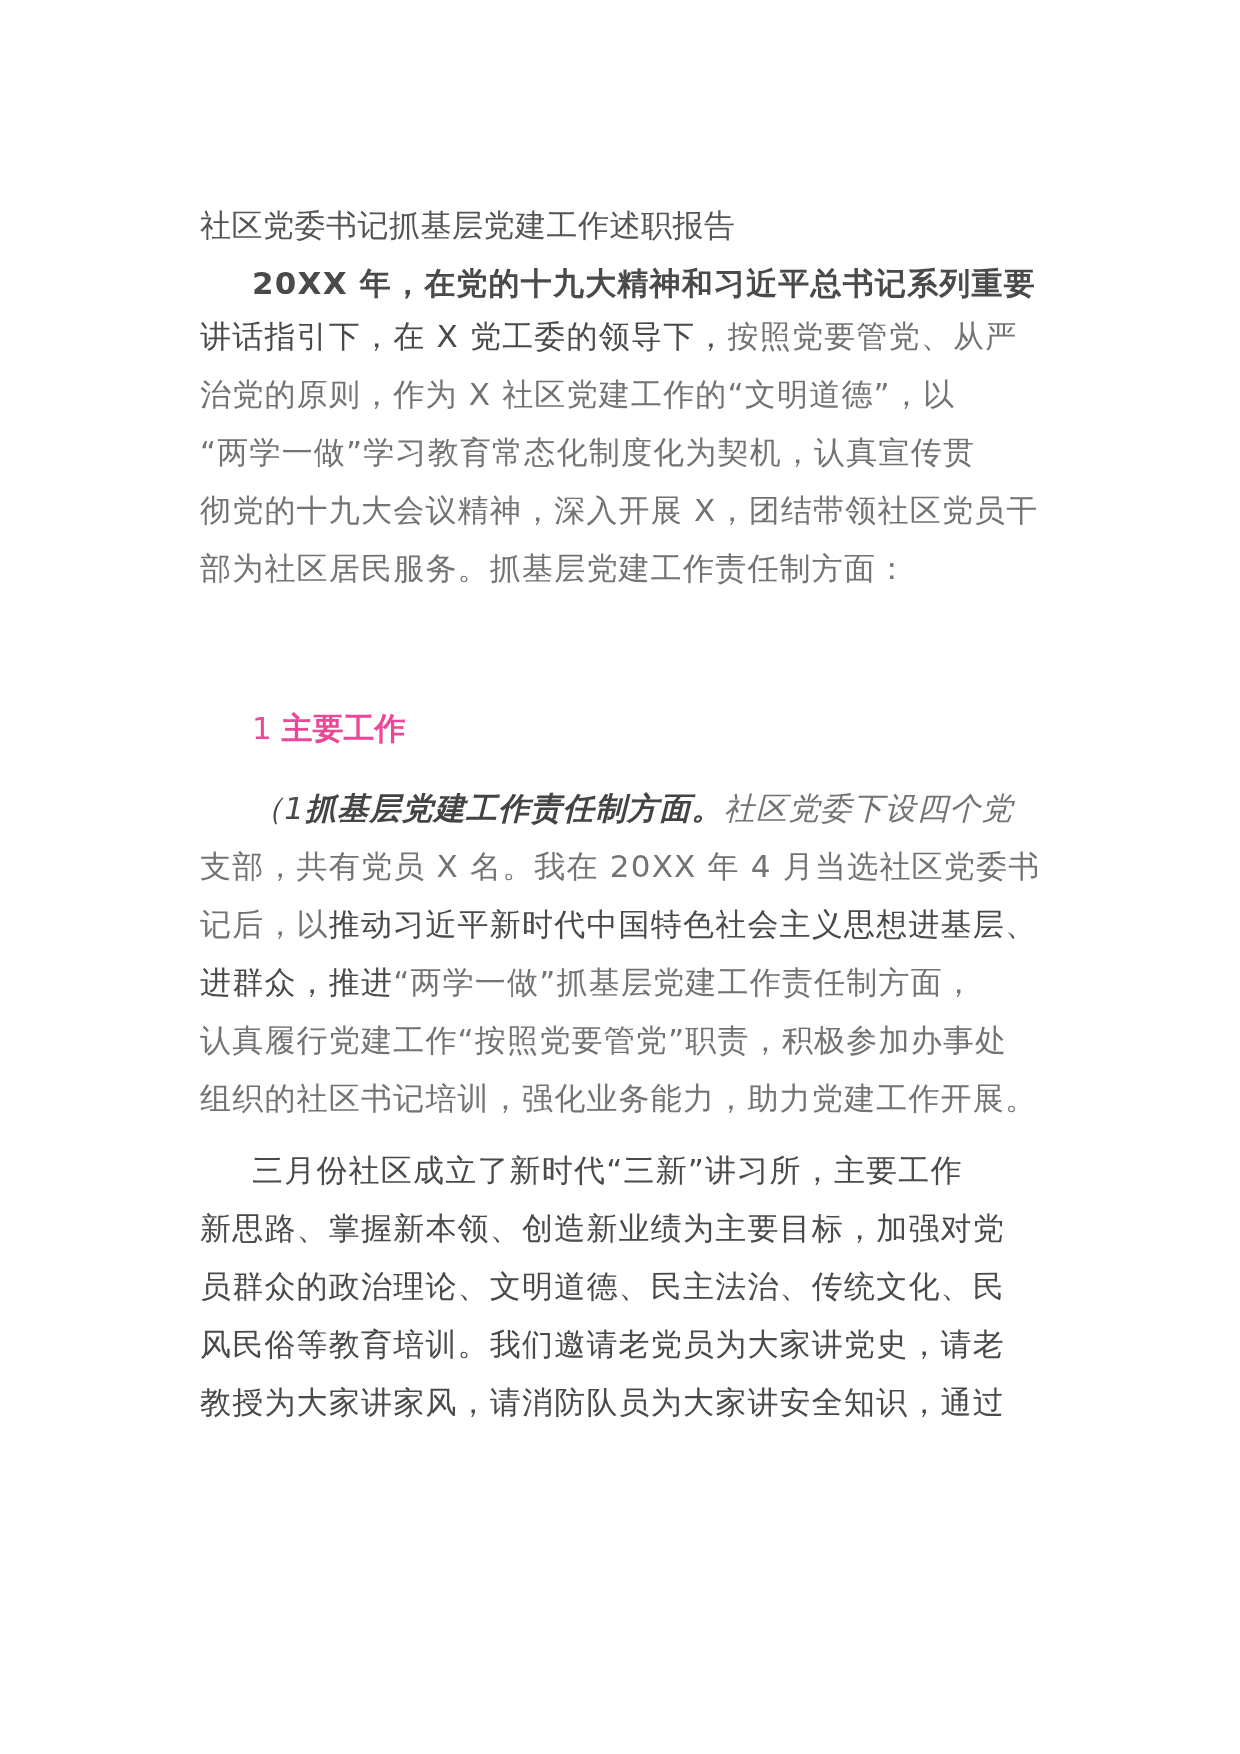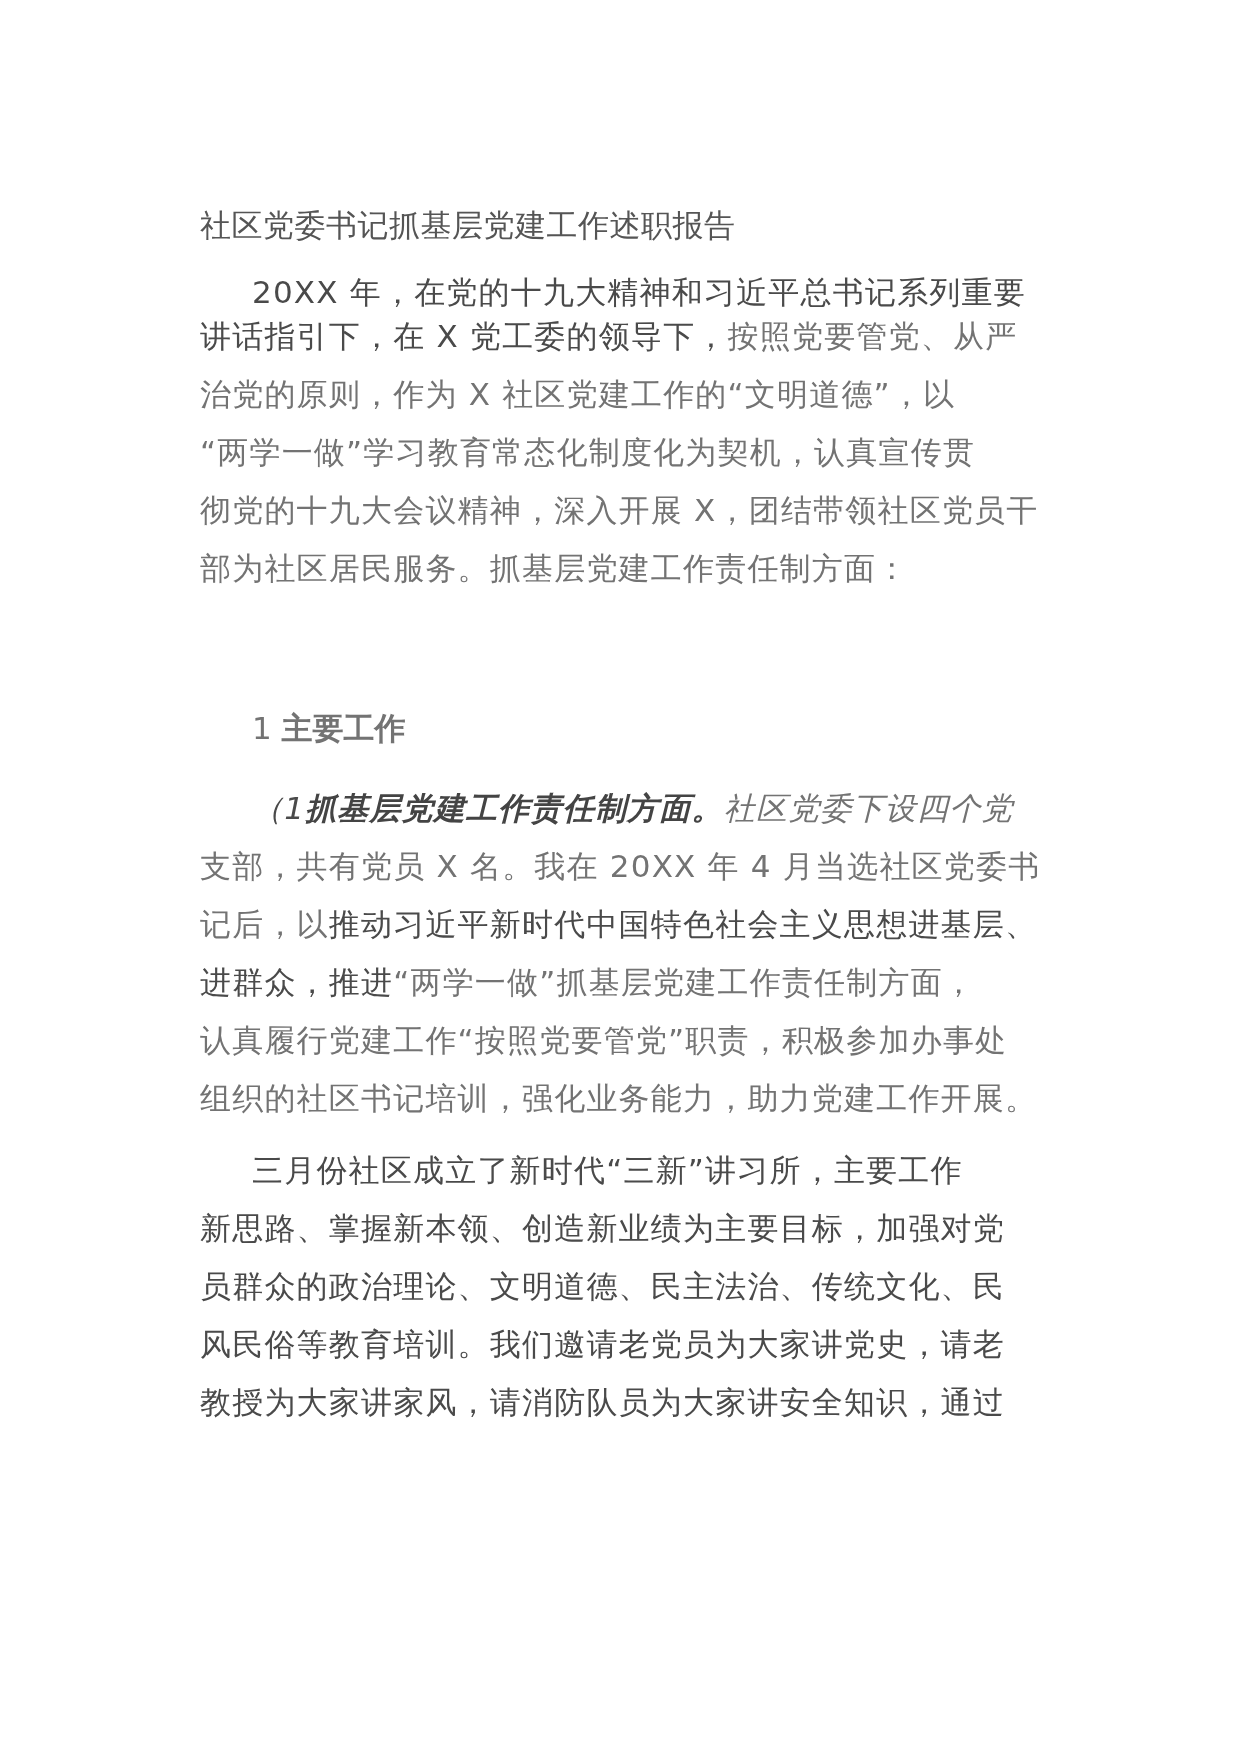--- a/index.html
+++ b/index.html
@@ -13,33 +13,33 @@
       font-size: 31px; color: #555555; letter-spacing: 0.5px; white-space: nowrap;
     }
     .line {
       position: absolute; left: 188px; font-size: 31px; line-height: 40px;
       white-space: nowrap; letter-spacing: 1.2px; color: #111111;
     }
     .indent { left: 240px; }
     .gray { color: #4a4a4a; }
     .black { color: #737373; }
     .bold { font-weight: bold; color: #444444; }
-    .heading { position: absolute; left: 240px; top: 708px; font-size: 31px; color: #737373; white-space: nowrap; }
+    .heading { position: absolute; left: 240px; top: 708px; font-size: 31px; color: #ec4899; white-space: nowrap; }
     .heading .num { font-weight: normal; }
     .heading .txt { font-weight: bold; }
   </style>
 </head>
 <body>
 
 <div class="page">
 
   <div class="title">社区党委书记抓基层党建工作述职报告</div>
 
   <div>
-    <div class="line indent gray" style="top:272px;">20XX 年，在党的十九大精神和习近平总书记系列重要</div>
+    <div class="line indent gray" style="top:263px;font-weight:bold;">20XX 年，在党的十九大精神和习近平总书记系列重要</div>
     <div class="line" style="top:316px;">
       <span class="gray">讲话指引下，在 X 党工委的领导下，</span><span class="black">按照党要管党、从严</span>
     </div>
     <div class="line black" style="top:374px;">治党的原则，作为 X 社区党建工作的“文明道德”，以</div>
     <div class="line black" style="top:432px;">“两学一做”学习教育常态化制度化为契机，认真宣传贯</div>
     <div class="line black" style="top:490px;">彻党的十九大会议精神，深入开展 X，团结带领社区党员干</div>
     <div class="line black" style="top:548px;">部为社区居民服务。抓基层党建工作责任制方面：</div>
   </div>
 
   <div class="heading">

